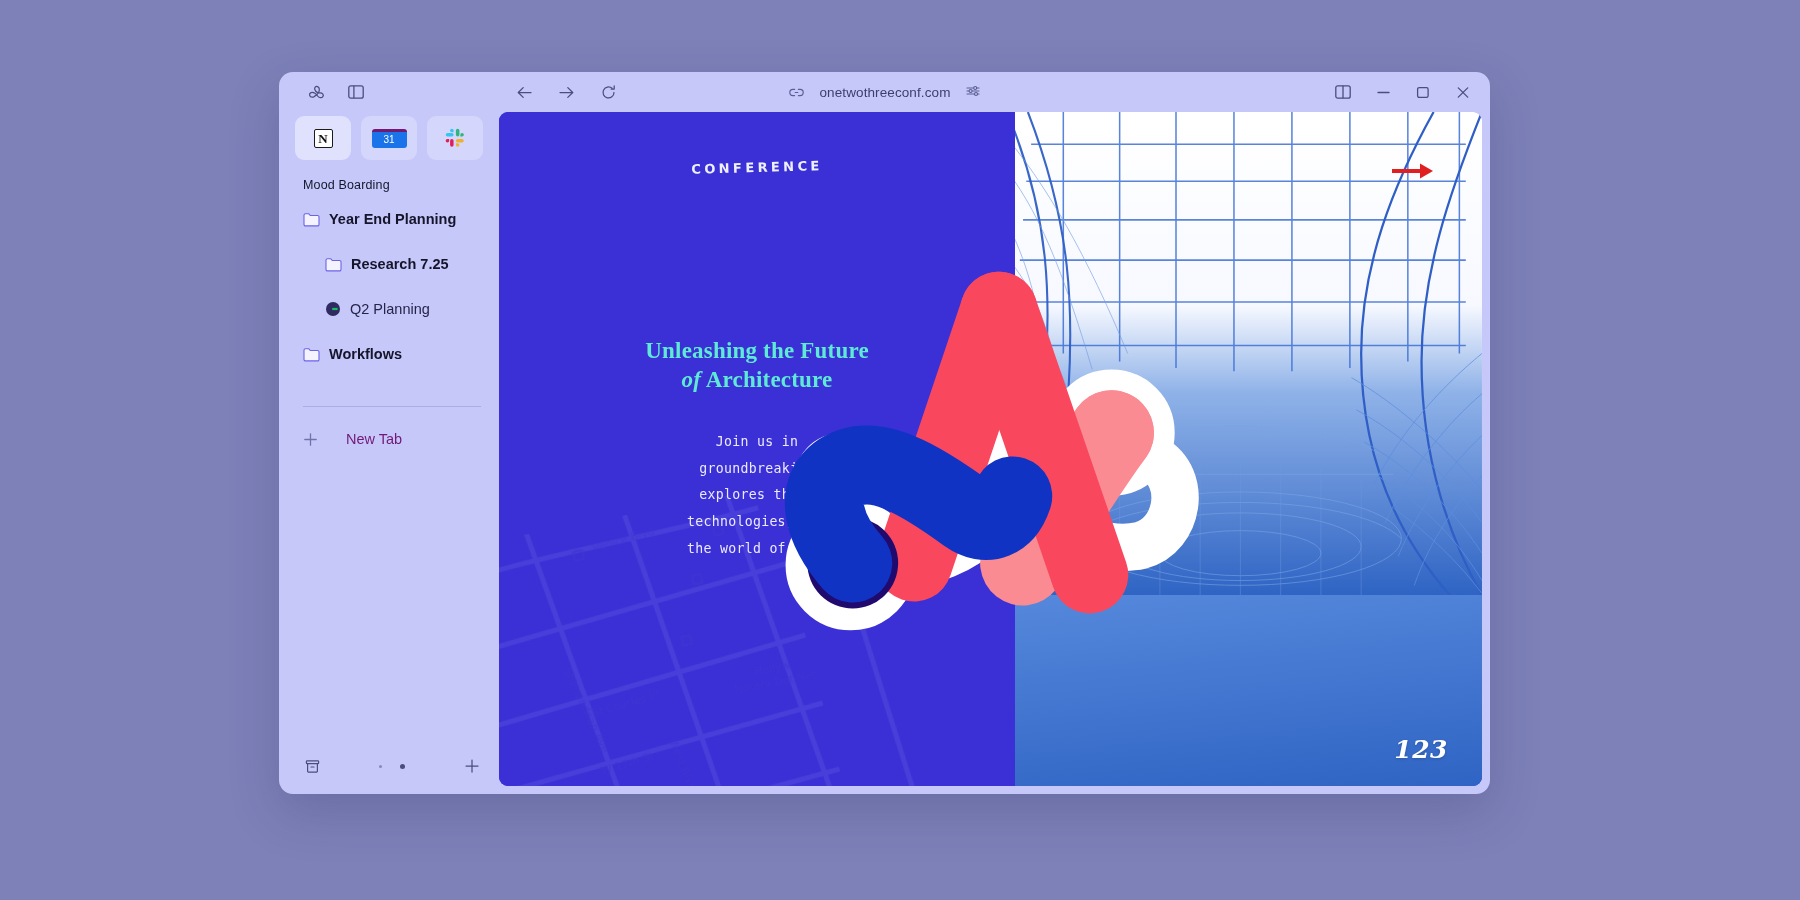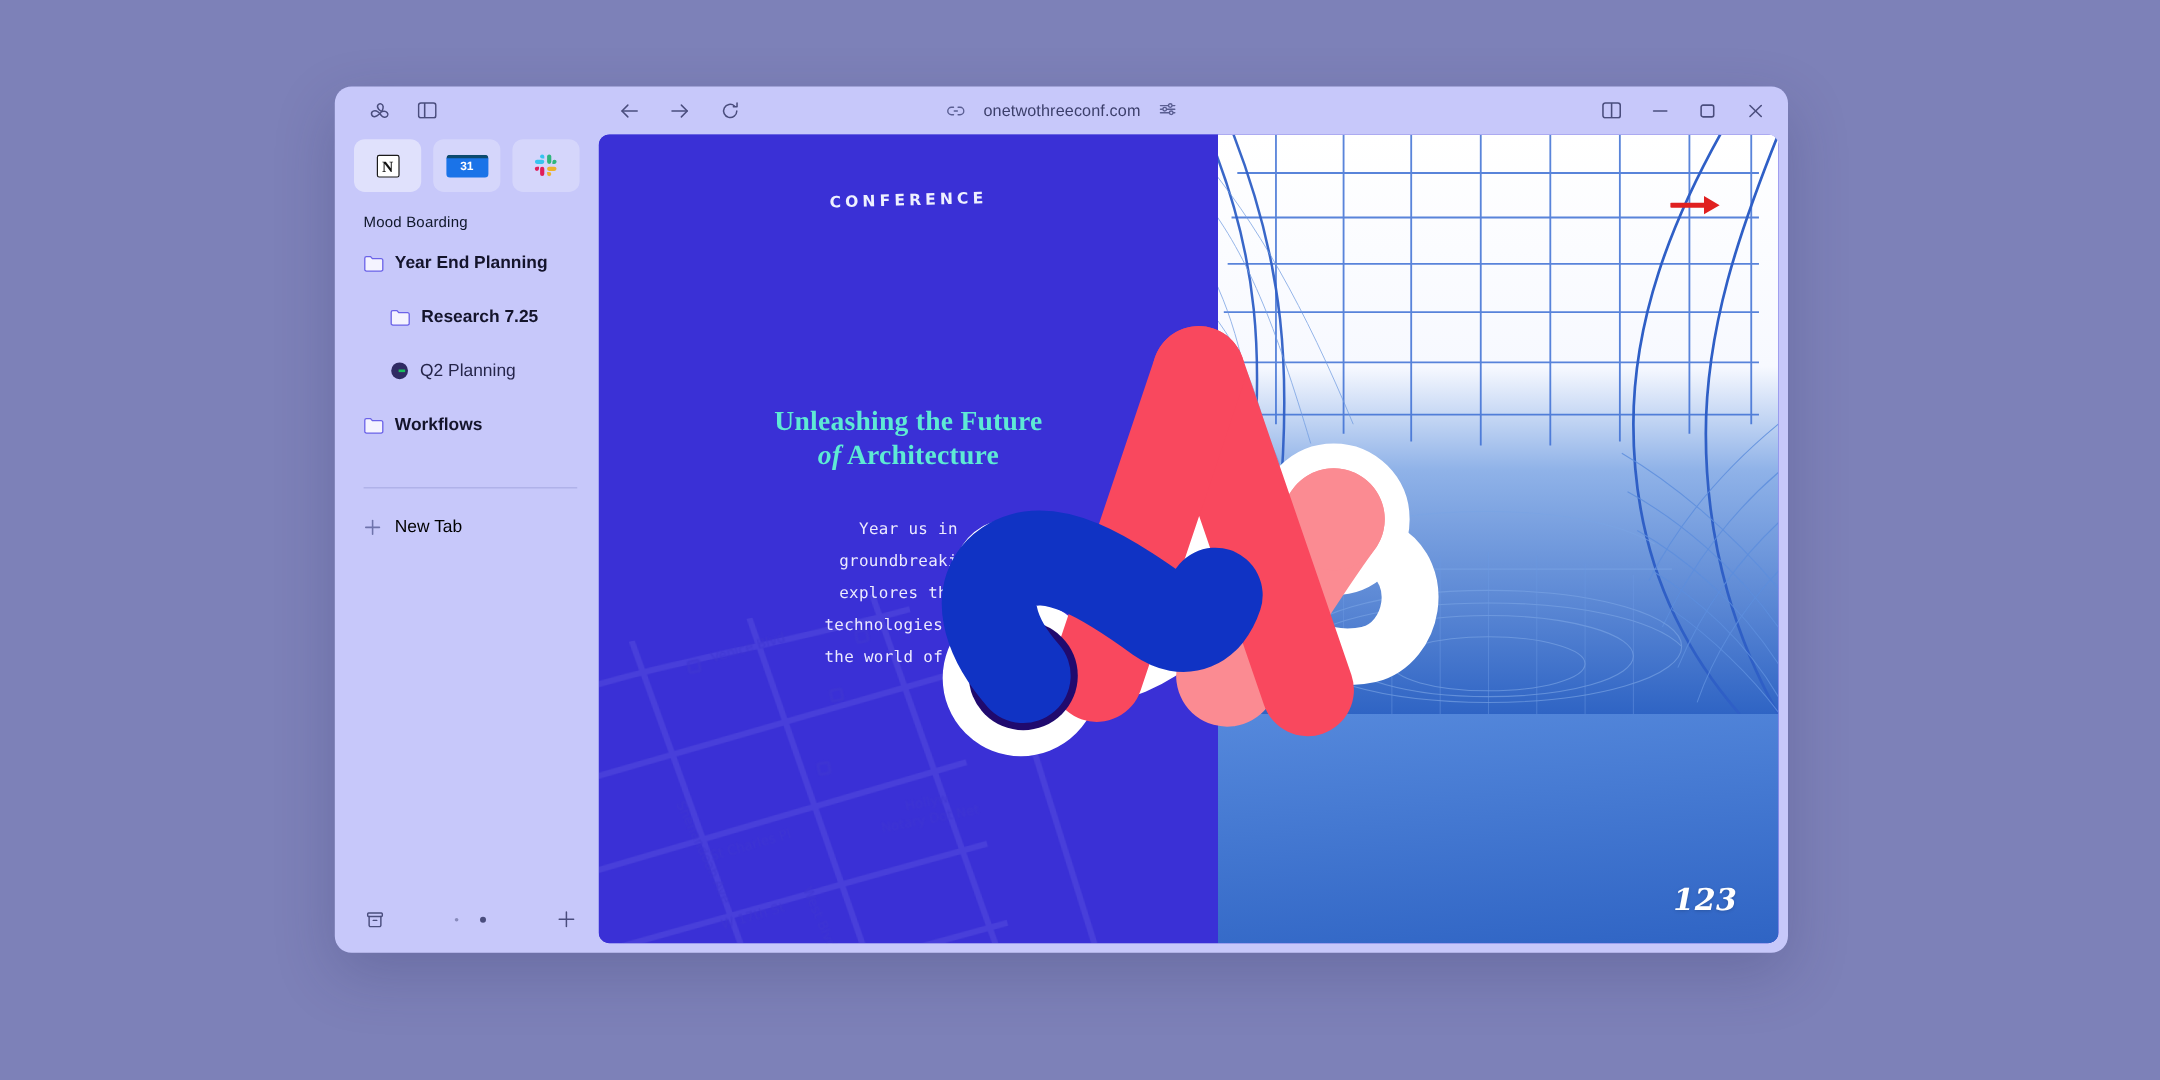--- a/index.html
+++ b/index.html
@@ -118,23 +118,23 @@
     color: #111;
     display: flex; align-items: center; justify-content: center;
     font-family: "Liberation Serif", serif;
     line-height: 1;
   }
   .cal-glyph {
     width: 35px; height: 19px;
     background: #1a73e8;
     border-radius: 3px;
     color: #fff;
-    font-size: 10px; font-weight: bold;
+    font-size: 10px; font-weight: normal;
     display: flex; align-items: center; justify-content: center;
-    border-top: 3px solid #0c4a6e;
+    border-top: 3px solid #701a75;
   }
   .slack-glyph { width: 20px; height: 20px; }
 
   #section-label {
     font-size: 12.5px;
     color: #0f172a;
     padding: 4px 10px 10px 10px;
     letter-spacing: .15px;
   }
 
@@ -170,24 +170,24 @@
   }
   .ring-ico { width: 16px; height: 16px; flex: 0 0 16px; }
 
   #divider {
     height: 1px;
     background: rgba(120,124,190,.35);
     margin: 24px 10px 16px 10px;
   }
 
   #new-tab {
-    display: flex; align-items: center; gap: 11px;
+    display: flex; align-items: center; gap: 28px;
     padding: 0 10px; height: 32px;
     font-size: 14.5px;
-    color: #000000;
+    color: #701a75;
     cursor: pointer;
     border-radius: 8px;
   }
 
   #sidebar-spacer { flex: 1; }
 
   #sidebar-footer {
     display: flex;
     align-items: center;
     height: 40px;
@@ -534,21 +534,21 @@
 
         <div id="conference-label">CONFERENCE</div>
 
         <div id="hero-copy">
           <div id="headline">
             <span>Unleashing the Future</span><br>
             <span class="em">of</span>
             <span>Architecture</span>
           </div>
           <div id="body-copy">
-            <div>Year us in</div>
+            <div>Join us in</div>
             <div>groundbreaking</div>
             <div>explores the l</div>
             <div>technologies, and</div>
             <div>the world of arch</div>
           </div>
         </div>
       </div>
 
       <div id="panel-right">
         <svg id="photo-lattice" viewBox="0 0 580 600" preserveAspectRatio="none">

